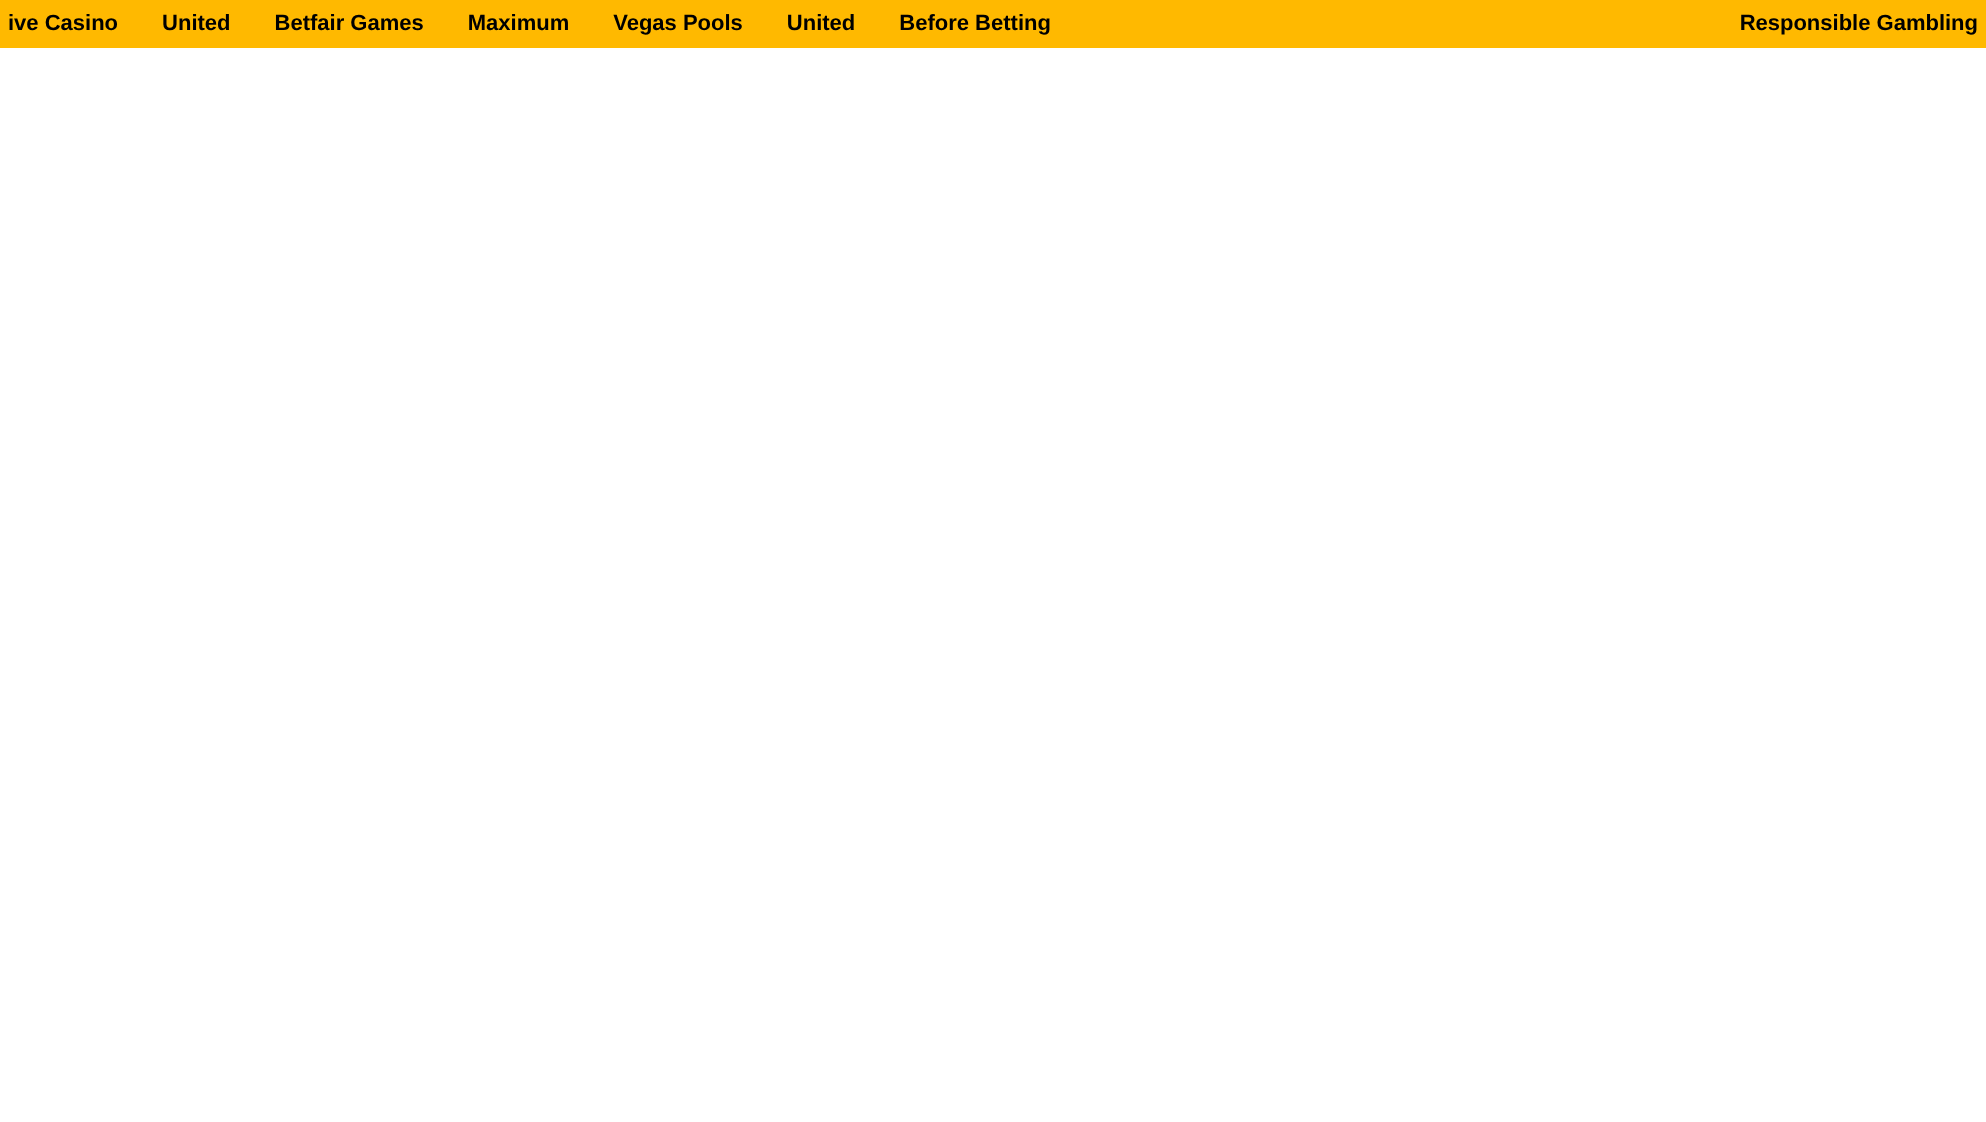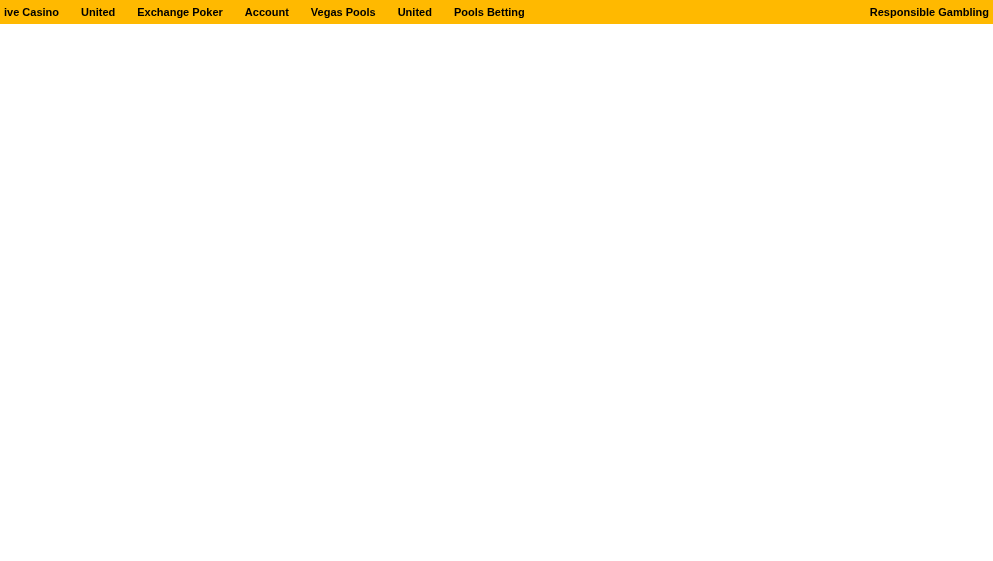--- a/index.html
+++ b/index.html
@@ -44,25 +44,25 @@
 .greybox{background:#f1f1f1;color:#6a6a6a;font-size:11px;padding:8px;line-height:1.5}
 .greybox a{color:#3a7eb8;text-decoration:underline}
 .scrollthumb{position:absolute;left:738px;top:530px;width:6px;height:20px;background:#ccc;border-radius:2px}
 </style>
 </head>
 <body>
 
 <div class="nav">
   <span>ive Casino</span>
   <span>United</span>
-  <span>Exchange Poker</span>
-  <span>Account</span>
+  <span>Betfair Games</span>
+  <span>Maximum</span>
   <span>Vegas Pools</span>
   <span>United</span>
-  <span>Pools Betting</span>
+  <span>Before Betting</span>
   <span class="rg">Responsible Gambling</span>
 </div>
 
 <div class="modal">
   <div class="close">
     <a href="#">Close</a><span class="xbtn">✕</span>
   </div>
   <h1>Send identity documents</h1>
   <div class="modal-col">
     <div class="lcol">

